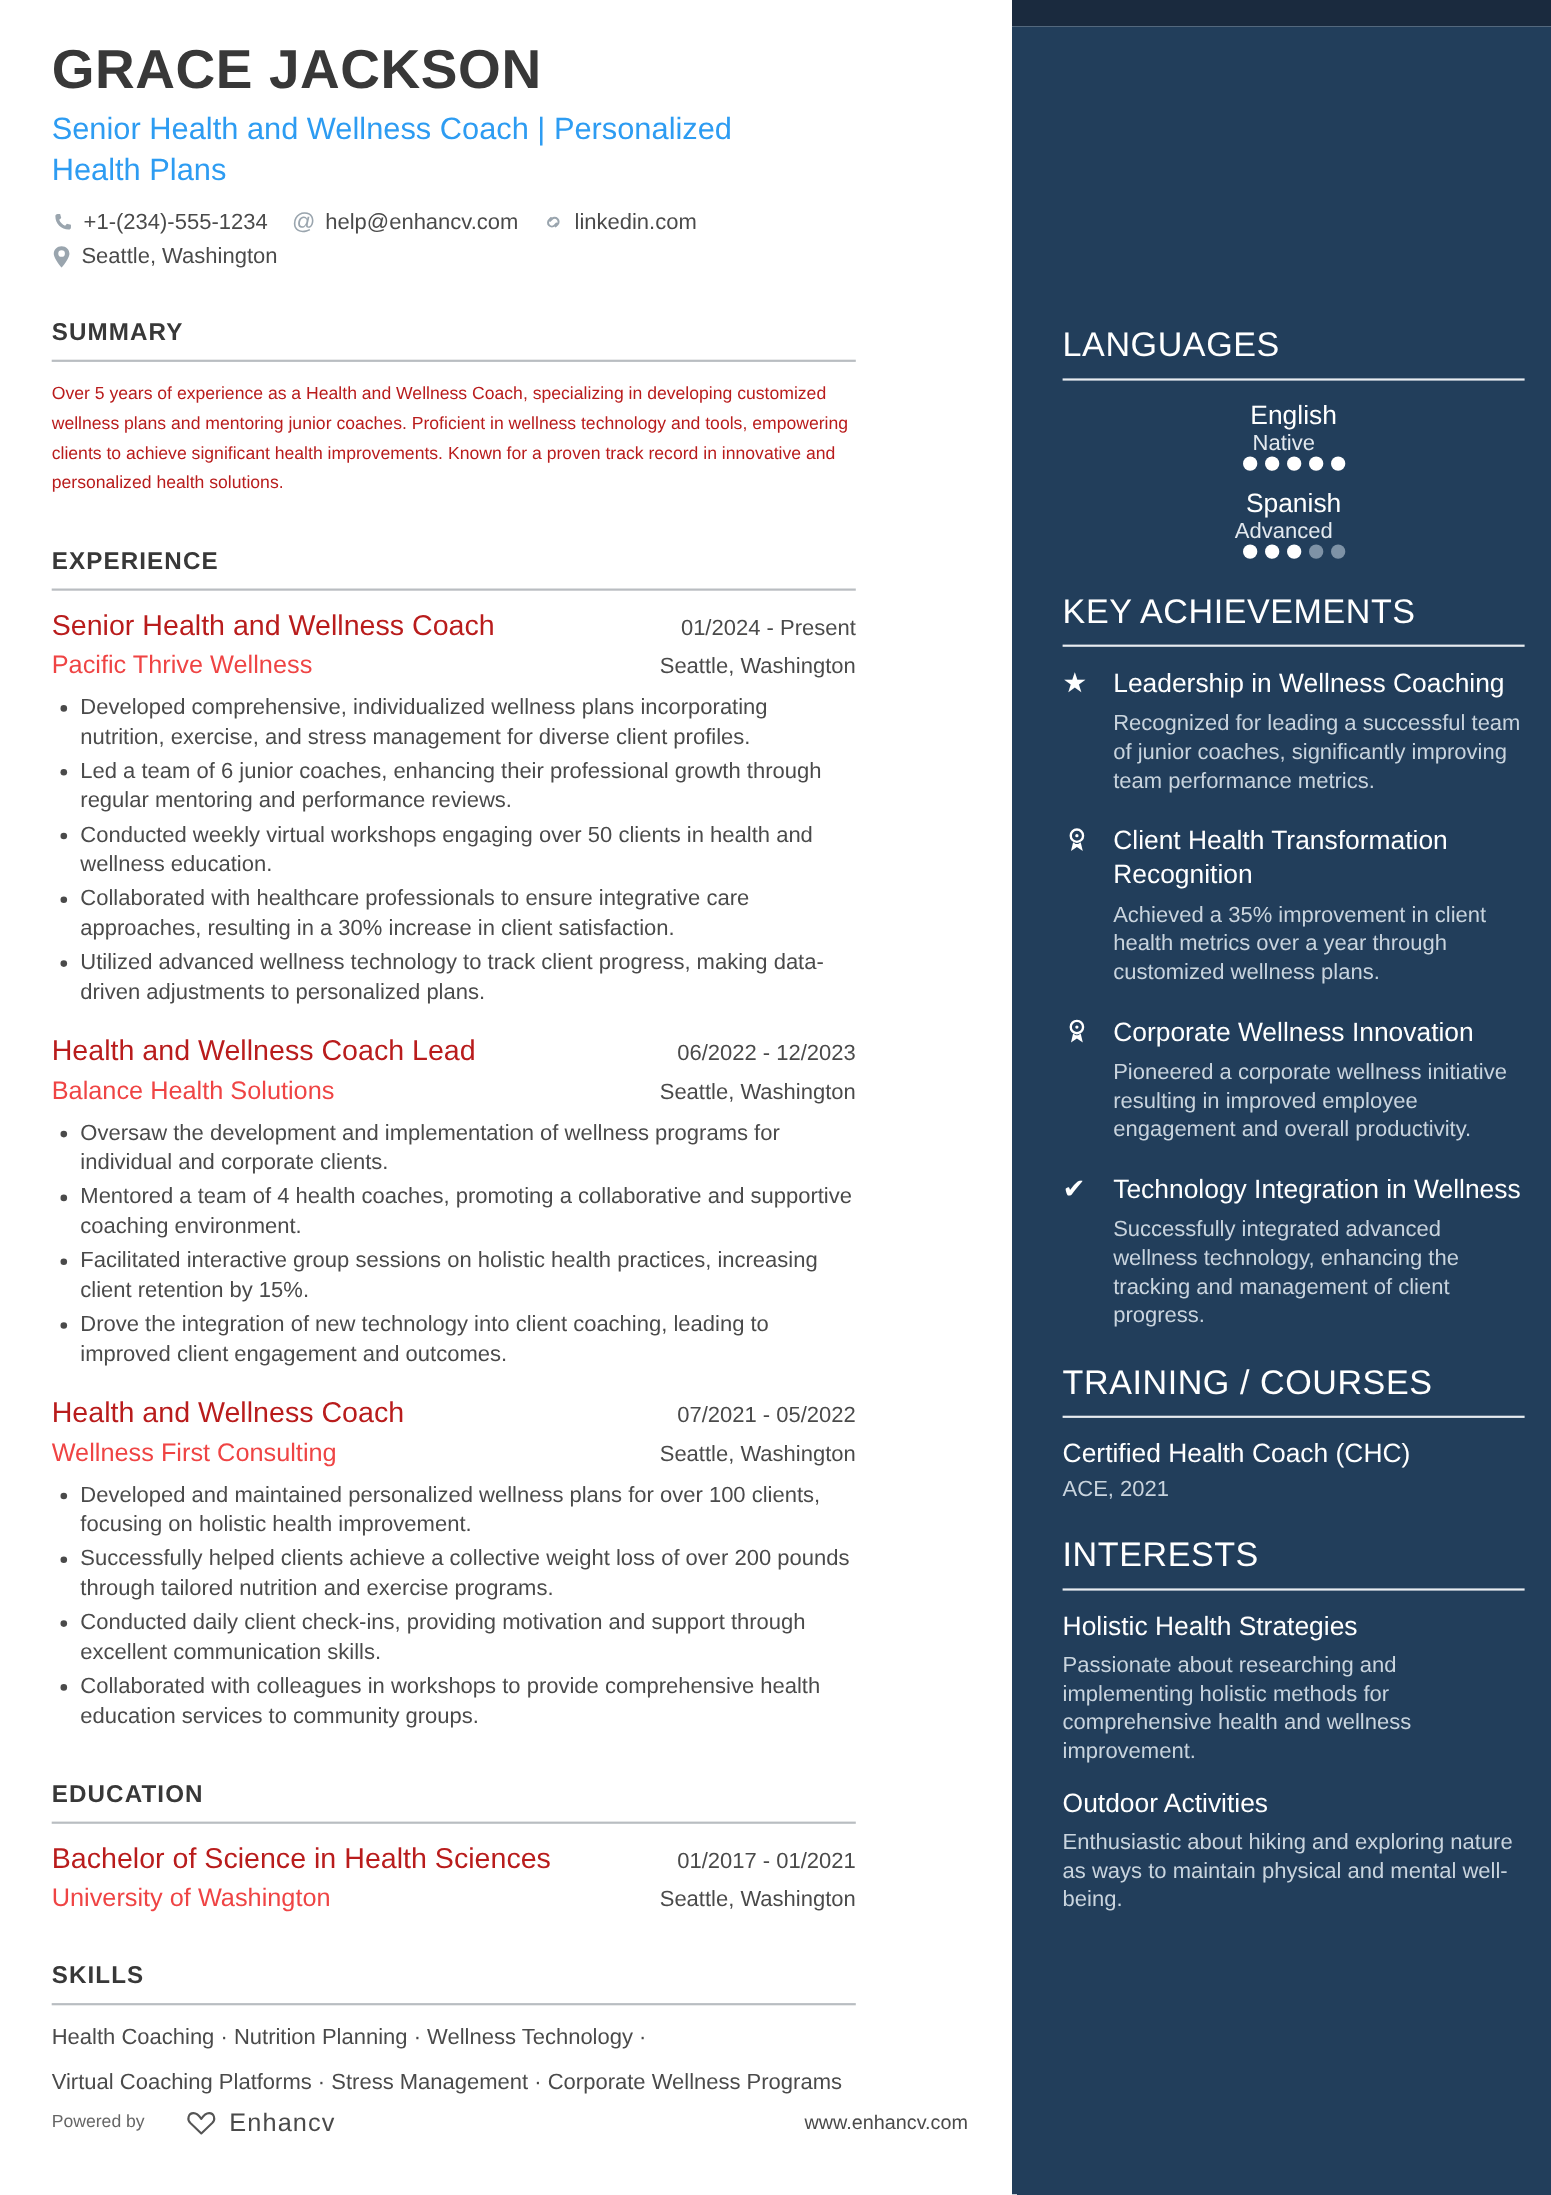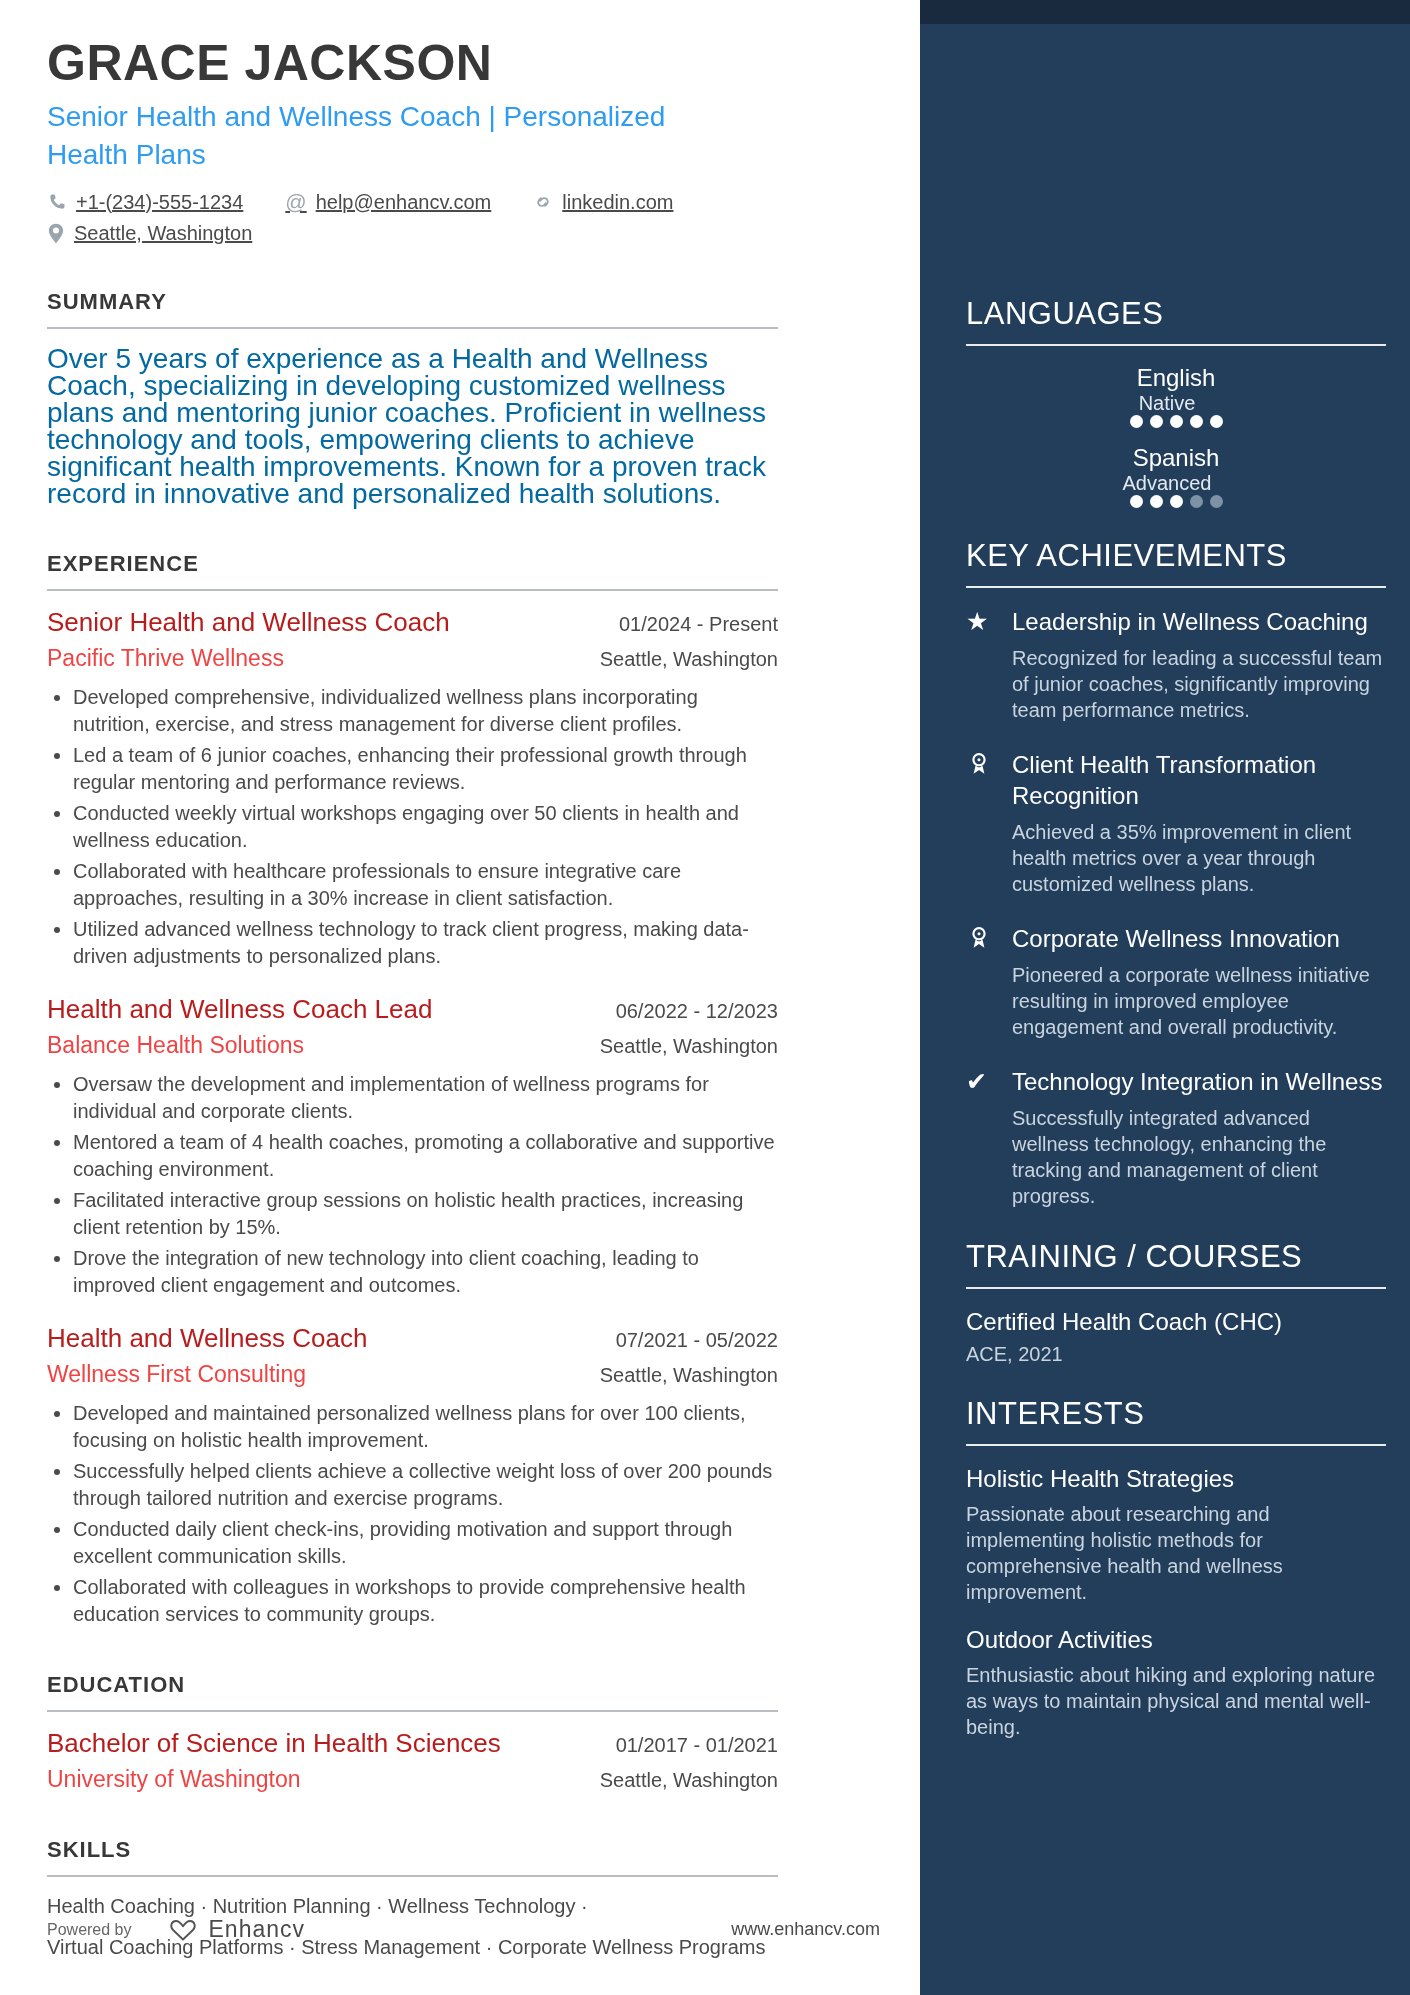--- a/index.html
+++ b/index.html
@@ -29,30 +29,30 @@
   .course { margin-bottom:22px; }
   .course-title { font-size:24px; line-height:30px; color:#fff; }
   .course-sub { font-size:20px; color:#C9D4DE; margin-top:6px; }
   .interest { margin-bottom:20px; }
   .interest-title { font-size:24px; line-height:30px; color:#fff; }
   .interest-text { font-size:20px; line-height:26px; color:#C9D4DE; margin-top:7px; }
   
   .main { position:absolute; left:0; top:0; width:808px; box-sizing:border-box; padding:34px 30px 0 47px; }
   .name { font-size:50px; font-weight:700; color:#383838; letter-spacing:0.5px; margin:0; }
   .subtitle { font-size:28px; color:#2D9CF2; line-height:38px; max-width:700px; margin-top:6px; }
-  .contact-row { display:flex; gap:42px; margin-top:16px; font-size:20px; color:#4A4A4A; align-items:center;text-decoration:underline; }
+  .contact-row { display:flex; gap:22px; margin-top:16px; font-size:20px; color:#4A4A4A; align-items:center; }
   .contact-row.second { margin-top:8px; }
   .contact-item { display:flex; align-items:center; gap:9px; }
   .cicon { color:#9AA5AE; display:inline-flex; }
   .cicon svg { display:block; }
   .at-glyph { font-size:21px; color:#9AA5AE; }
   .lsection { margin-top:44px; }
   .lsection h2 { font-size:22px; letter-spacing:1px; color:#383838; font-weight:700; margin:0 0 12px 0; }
   .lrule { border-top:2px solid #B9BDC1; margin-bottom:16px; }
-  .summary-text { font-size:28px; line-height:27px; color:#0369a1; max-width:805px; margin:0; }
+  .summary-text { font-size:16px; line-height:27px; color:#b91c1c; max-width:805px; margin:0; }
   .job { margin-top:16px; margin-bottom:24px; }
   .jrow1 { display:flex; justify-content:space-between; align-items:baseline; }
   .jtitle { font-size:26px; color:#b91c1c; font-weight:500; }
   .jmeta { font-size:20px; color:#4A4A4A; white-space:nowrap; }
   .jrow2 { display:flex; justify-content:space-between; align-items:baseline; margin-top:7px; }
   .jcompany { font-size:23px; color:#ef4444; font-weight:500; }
   ul.bullets { margin:12px 0 0 0; padding-left:26px; }
   ul.bullets li { font-size:20px; line-height:27px; color:#4A4A4A; margin-bottom:4px; }
   .skills-line { font-size:20px; color:#4A4A4A; margin-top:18px; }
   

